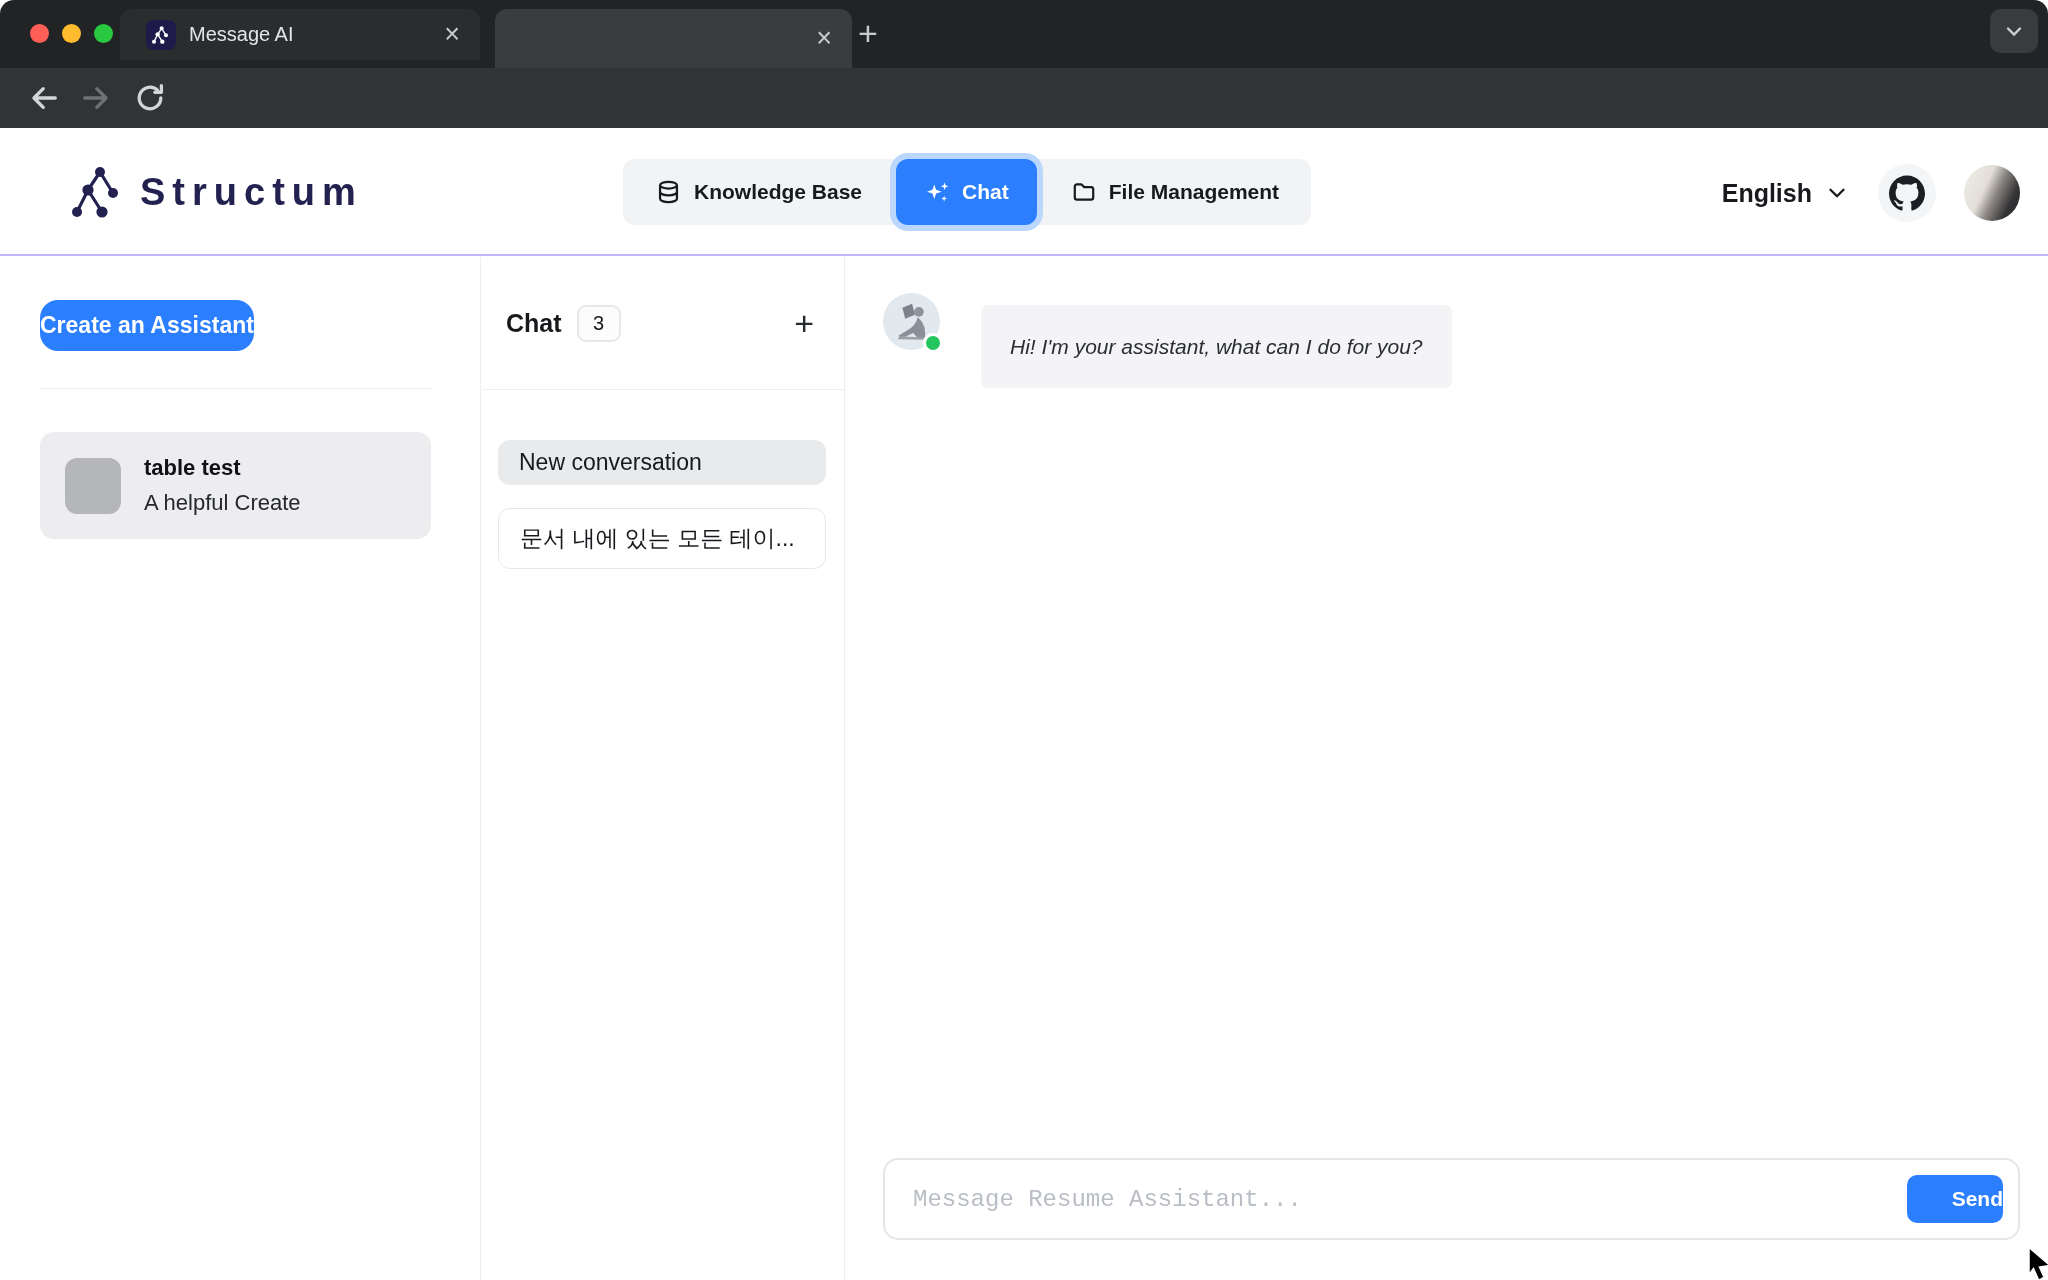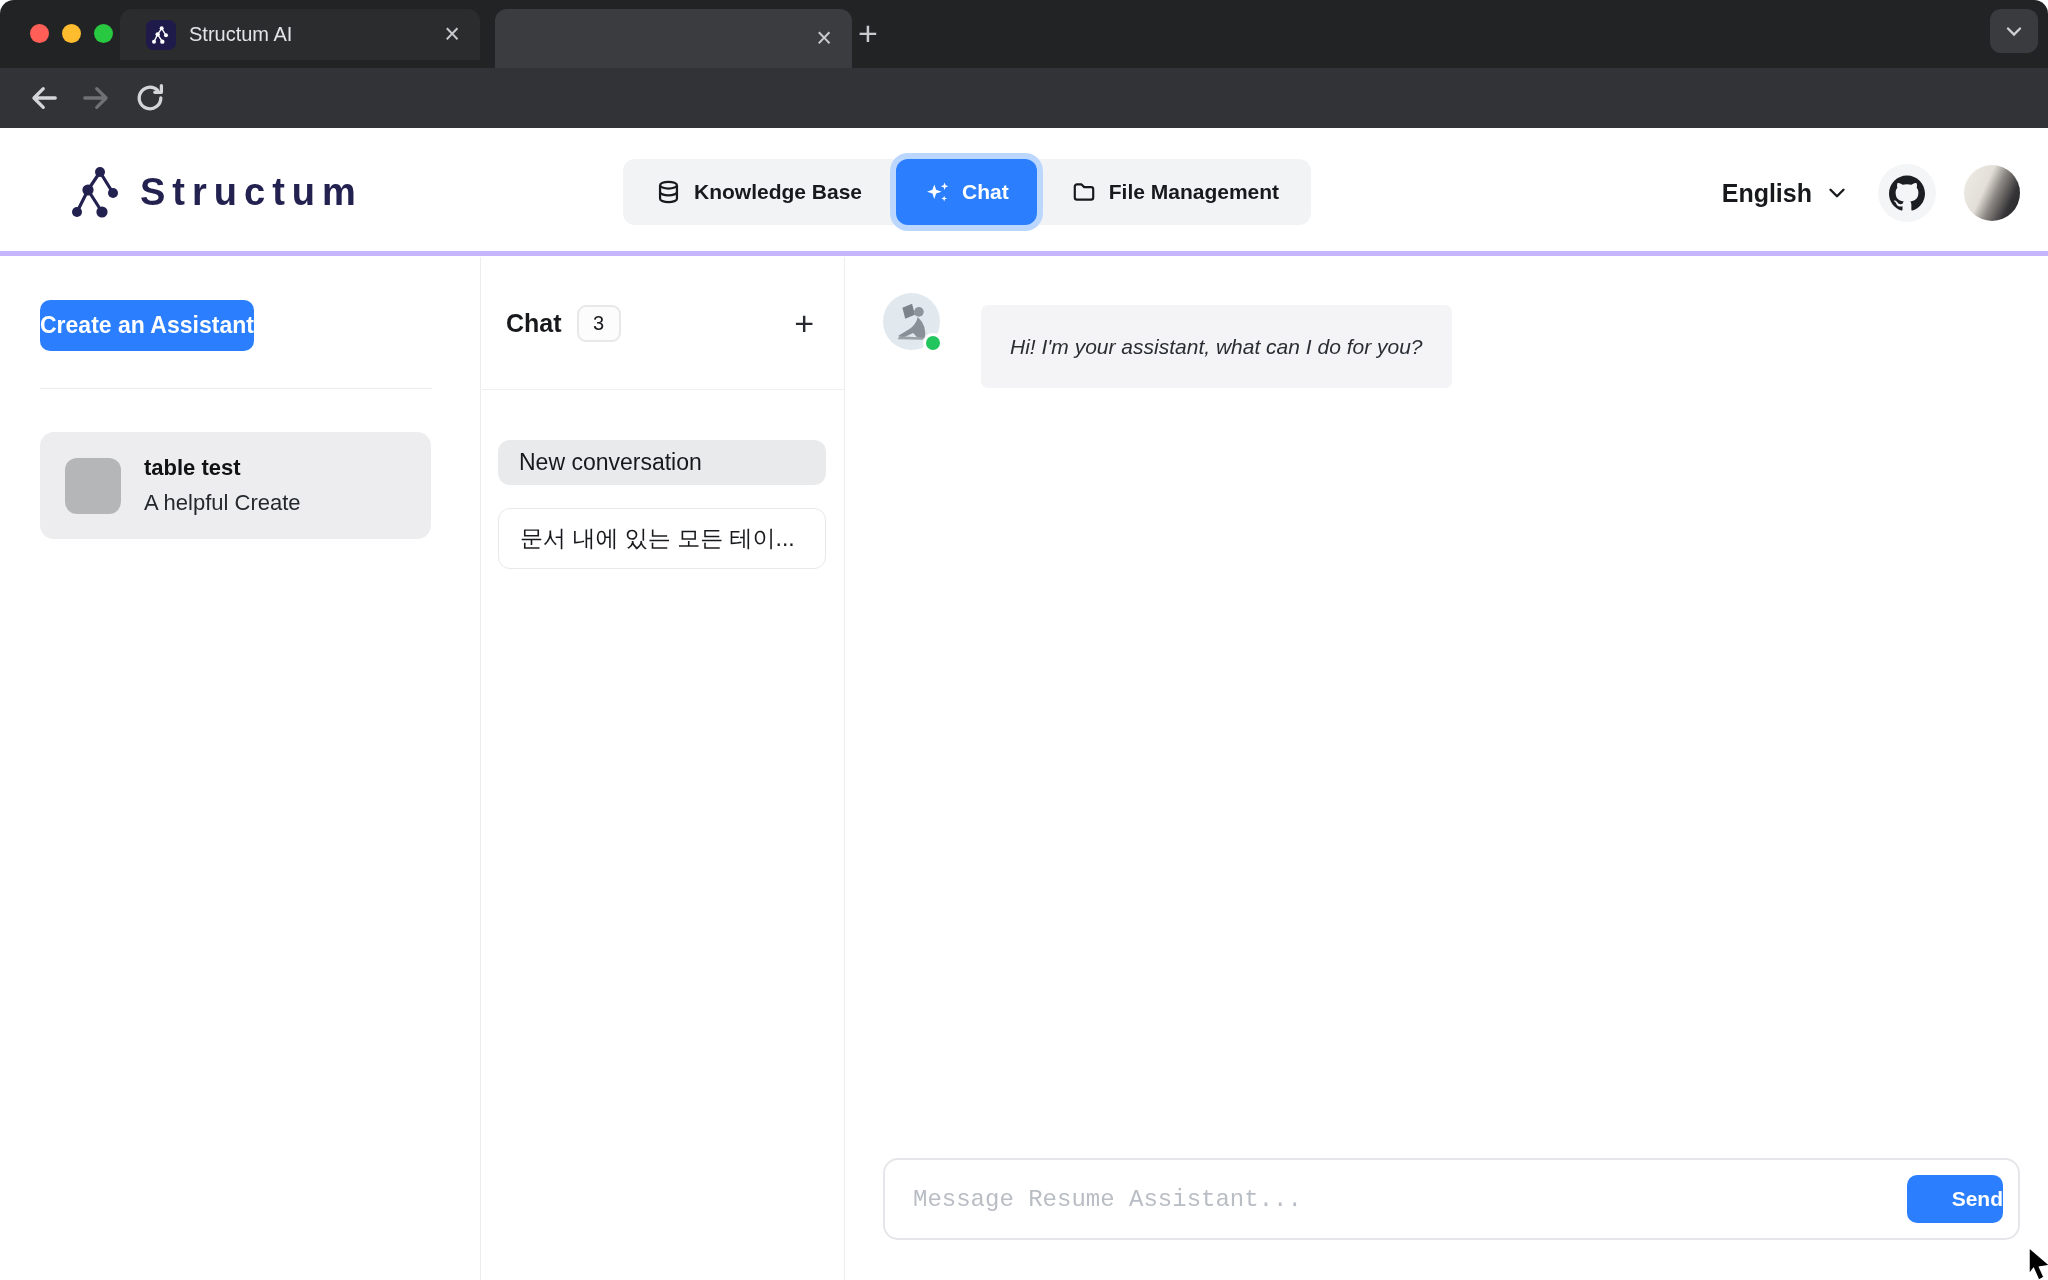--- a/index.html
+++ b/index.html
@@ -32,35 +32,35 @@
   .ext-cluster { position:absolute; right:12px; top:68px; height:60px; display:flex; align-items:center; gap:21px; }
   .ext { display:grid; place-items:center; }
   .gem { width:25px; height:29px; background:linear-gradient(180deg,#9ed8ff 0%,#2e8ef0 45%,#0a57c8 100%); clip-path:polygon(50% 100%,6% 38%,16% 10%,50% 0,84% 10%,94% 38%); }
   .hexapp { width:34px; height:34px; border-radius:8px; background:#fff; display:grid; place-items:center; }
   .filterapp { width:34px; height:34px; border-radius:8px; background:#5b50c9; display:grid; place-items:center; }
   .sep { width:2px; height:26px; background:#4c4d50; }
   .chrome-avatar { width:34px; height:34px; border-radius:50%; background:radial-gradient(circle at 50% 42%, #b98b63 0 36%, #8a5f3e 37% 55%, #e5dfd6 56%); border:2px solid #e8e9eb; }
   .kebab { color:#d3d5d8; font-size:27px; line-height:1; letter-spacing:0; }
 
   
-  .app-header { position:absolute; top:128px; left:0; right:0; height:128px; background:#fff; border-bottom:5px solid #c4b5fd; }
+  .app-header { position:absolute; top:128px; left:0; right:0; height:128px; background:#fff; border-bottom:2px solid #c4b5fd; }
   .brand { position:absolute; left:68px; top:34px; display:flex; align-items:center; gap:12px; }
   .brand-text { font-size:38px; font-weight:700; letter-spacing:7px; color:#232150; }
   .nav-pill { position:absolute; left:623px; top:31px; height:66px; background:#f2f3f5; border-radius:12px; display:flex; align-items:center; padding:0 8px; }
   .nav-item { display:flex; align-items:center; gap:12px; font-size:21px; font-weight:700; color:#17191c; padding:0 24px; height:66px; border-radius:12px; }
   .nav-item .nicon { display:grid; place-items:center; }
   .nav-item.active { background:#2b7fff; color:#fff; box-shadow:0 0 0 6px #bcd7fd; margin:0 10px; padding:0 28px; }
   .header-right { position:absolute; right:28px; top:36px; display:flex; align-items:center; gap:28px; }
   .lang { display:flex; align-items:center; gap:12px; font-size:25px; font-weight:700; color:#17191c; }
   .gh-btn { width:58px; height:58px; border-radius:50%; background:#f4f5f6; display:grid; place-items:center; }
   .user-avatar { width:56px; height:56px; border-radius:50%; background:linear-gradient(115deg,#efece7 0%,#e3dfd8 38%,#8d8884 55%,#343335 78%,#262628 100%); }
 
   
   .sidebar { position:absolute; top:257px; left:0; bottom:0; width:481px; border-right:1px solid #ededee; background:#fff; }
-  .create-btn { display:grid; place-items:center; margin:43px 49px 0 40px; height:51px; background:#2b7fff; color:#fff; border:none; border-radius:10px; font-size:23px; font-weight:600; font-family:inherit; }
+  .create-btn { display:grid; place-items:center; margin:43px 49px 0 40px; height:51px; background:#2b7fff; color:#fff; border:none; border-radius:18px; font-size:23px; font-weight:600; font-family:inherit; }
   .sb-divider { margin:37px 48px 0 40px; border-top:1px solid #ededee; }
   .assistant-card { margin:43px 49px 0 40px; background:#ededef; border-radius:14px; padding:23px 25px; display:flex; align-items:center; gap:23px; }
   .assistant-avatar { width:56px; height:56px; border-radius:12px; background:#b5b6b8; flex:none; }
   .assistant-name { font-size:22px; font-weight:700; color:#101214; margin-bottom:9px; }
   .assistant-desc { font-size:22px; color:#24282d; }
 
   .chatlist { position:absolute; top:257px; left:482px; bottom:0; width:363px; border-right:1px solid #ededee; background:#fff; }
   .chatlist-header { height:133px; display:flex; align-items:center; padding:0 30px 0 24px; border-bottom:1px solid #efeff0; }
   .chatlist-title { font-size:25px; font-weight:700; color:#17191c; }
   .count-badge { margin-left:15px; min-width:44px; height:37px; border:2px solid #e7e8ea; background:#fcfcfd; border-radius:9px; display:grid; place-items:center; font-size:20px; color:#17191c; padding:0 10px; }
@@ -103,21 +103,21 @@
           </g>
           <g fill="#fff">
             <circle cx="32" cy="10" r="6"></circle>
               <circle cx="20" cy="28" r="6.5"></circle>
               <circle cx="45" cy="31" r="6"></circle>
             <circle cx="9" cy="50" r="6"></circle>
               <circle cx="34" cy="50" r="6.5"></circle>
           </g>
         </svg>
       </span>
-      <span class="tab-title">Structum AI</span>
+      <span class="tab-title">Message AI</span>
       <span class="tab-close">×</span>
     </div>
 
     <div class="tab active">
       <span class="tab-title"></span>
       <span class="tab-close">×</span>
     </div>
 
     <div class="newtab">+</div>
 

